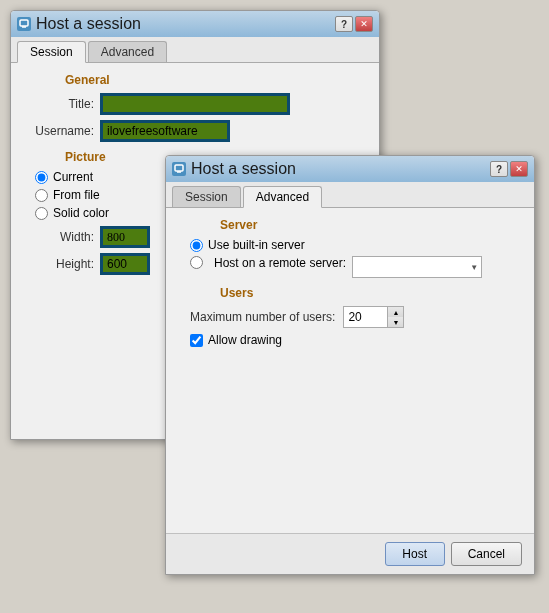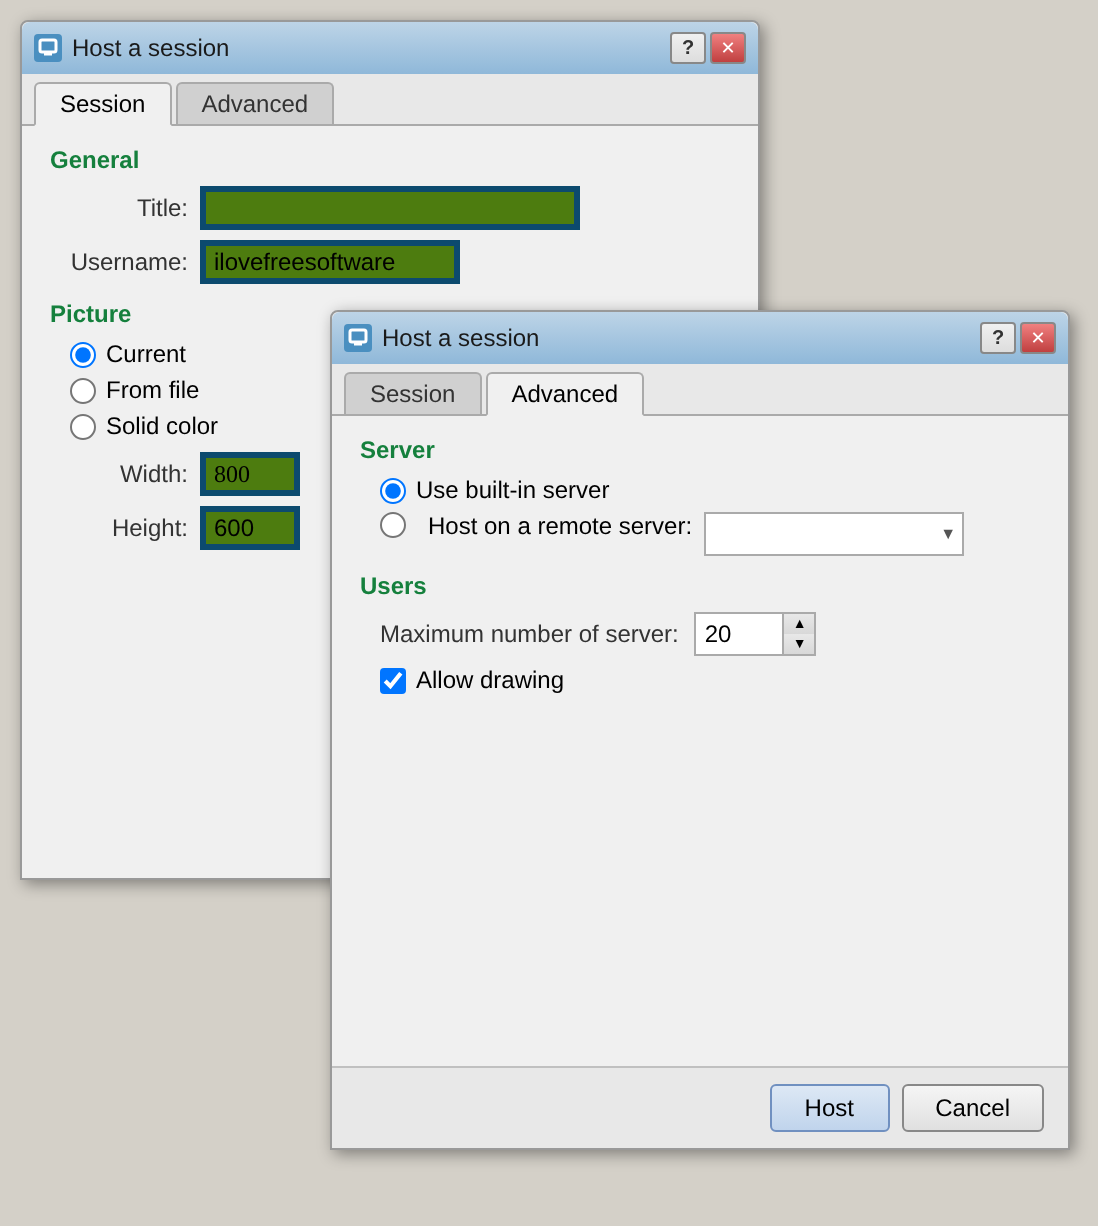--- a/index.html
+++ b/index.html
@@ -45,21 +45,21 @@
       border-radius: 2px;
       display: flex;
       align-items: center;
       justify-content: center;
       font-size: 9px;
       color: white;
     }
 
     .title-text {
       color: #1a1a1a;
-      font-size: 12px;
+      font-size: 16px;
       font-weight: normal;
     }
 
     .title-buttons {
       display: flex;
       gap: 2px;
       align-items: center;
     }
 
     .title-btn {
@@ -113,21 +113,22 @@
       margin-bottom: -1px;
       z-index: 1;
       color: #000;
     }
 
     
     .section-title {
       font-weight: bold;
       font-size: 12px;
       margin-bottom: 6px;
-      color: #15803d;
+      color: #a16207;
+      margin-left: 40px;
     }
 
     .form-row {
       display: flex;
       align-items: center;
       margin-bottom: 5px;
     }
 
     .form-label {
       width: 75px;
@@ -399,21 +400,21 @@
             <option value=""></option>
           </select>
           <span class="dropdown-arrow">▼</span>
         </div>
       </div>
     </div>
 
     <div class="w1-section">
       <div class="section-title">Users</div>
       <div class="form-row" style="margin-left:10px;">
-        <span style="margin-right:8px; color:#333;">Maximum number of server:</span>
+        <span style="margin-right:8px; color:#333;">Maximum number of users:</span>
         <div class="spinner-wrapper">
           <input class="spinner-input" type="text" value="20" style="">
           <div class="spinner-btns">
             <div class="spinner-btn">▲</div>
             <div class="spinner-btn">▼</div>
           </div>
         </div>
       </div>
       <div class="checkbox-row">
         <input type="checkbox" checked="" style="">

